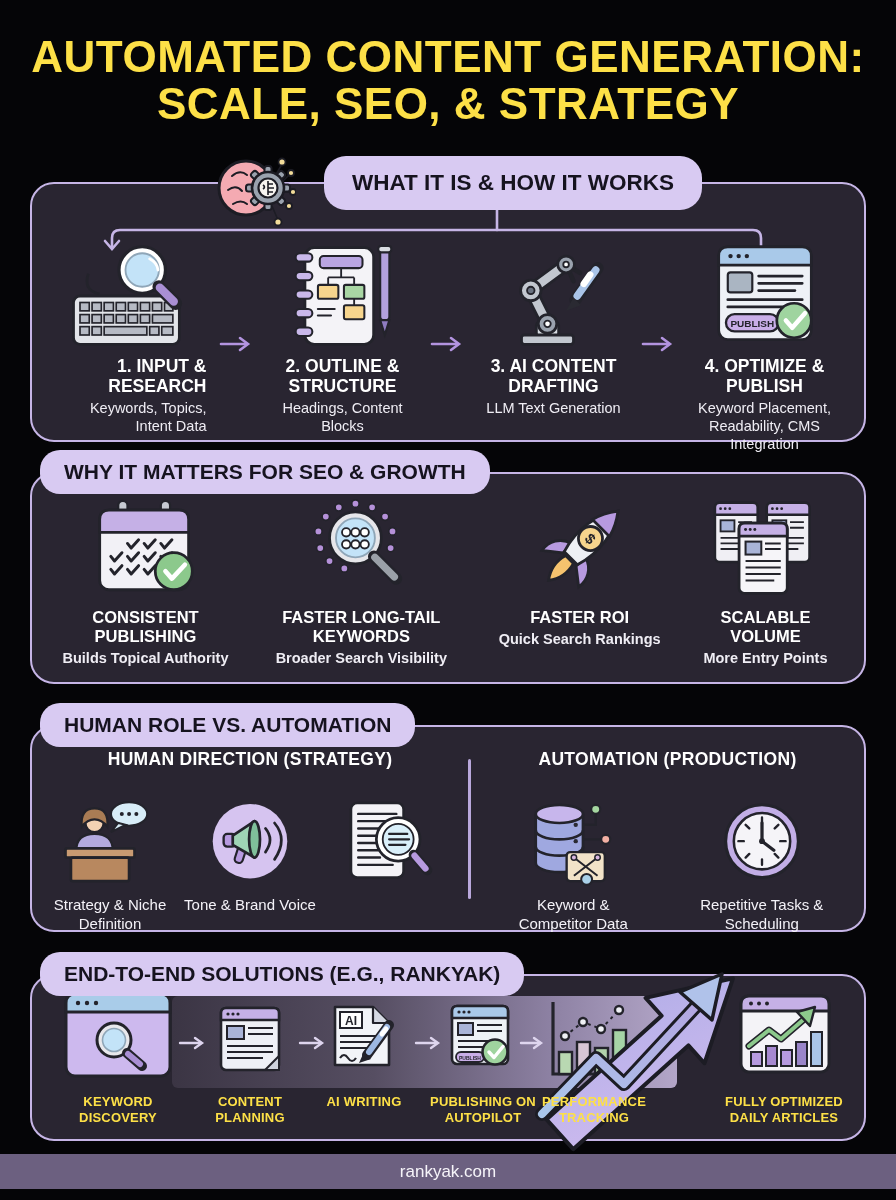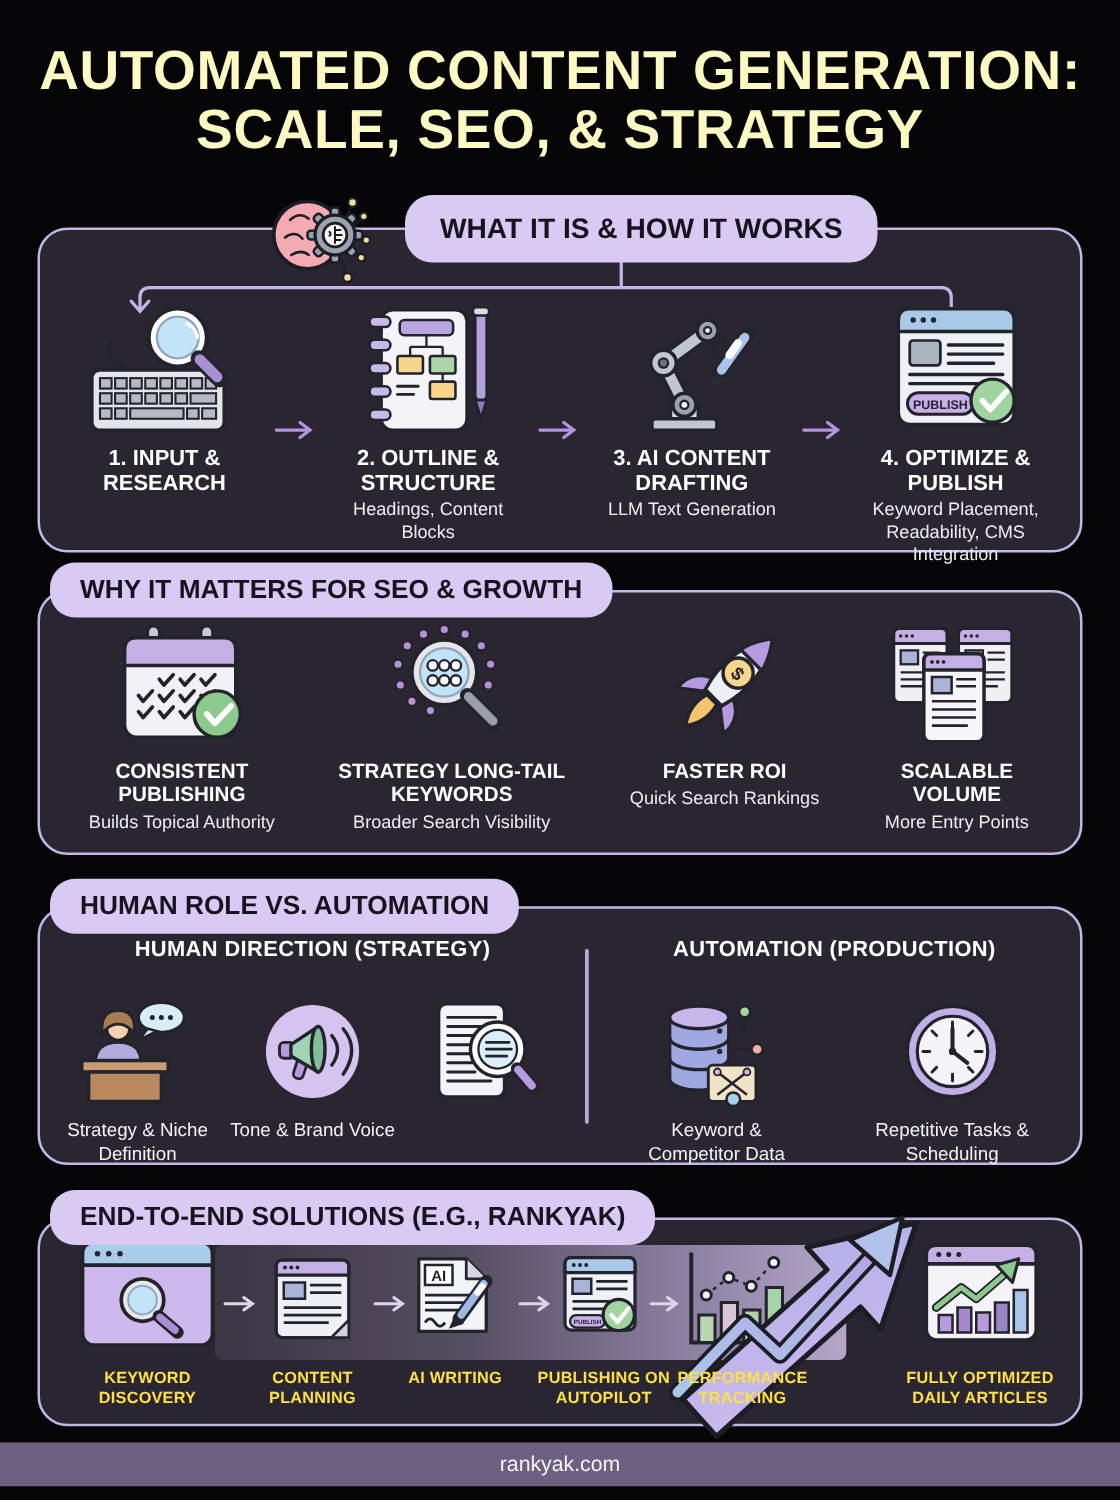--- a/index.html
+++ b/index.html
@@ -1,19 +1,19 @@
 <!DOCTYPE html>
 <html><head>
 <meta charset="utf-8">
 <style>
   html,body{margin:0;padding:0;background:#050507;}
   body{width:896px;height:1200px;overflow:hidden;font-family:"Liberation Sans",sans-serif;}
   .canvas{position:relative;width:896px;height:1200px;background:#050507;}
 
-  .title{padding-top:34px;text-align:center;color:#fef9c3;font-weight:bold;
+  .title{padding-top:34px;text-align:center;color:#fde047;font-weight:bold;
          font-size:44px;line-height:1.06;letter-spacing:.5px;}
 
   .sec{position:relative;margin:0 30px;background:#292531;border:2.5px solid #c6b5e6;
        border-radius:24px;box-sizing:border-box;}
   .sec1{margin-top:55px;height:260px;}
   .sec2{margin-top:30px;height:212px;}
   .sec3{margin-top:41px;height:207px;}
   .sec4{margin-top:42px;height:167px;}
 
   .pill{position:absolute;background:#d8caf2;color:#16131f;font-weight:bold;
@@ -24,29 +24,29 @@
 
   .brain{position:absolute;left:184px;top:-44px;z-index:7;}
 
   .connector{position:absolute;left:0;top:0;z-index:1;}
 
   .steps{display:flex;justify-content:space-between;padding:60px 12px 0;position:relative;z-index:2;}
   .step{width:186px;text-align:center;color:#fff;}
   .step .icn{height:104px;display:flex;align-items:flex-end;justify-content:center;}
   .step h3{font-size:17.5px;line-height:1.12;margin:9px auto 4px;}
   .step p{font-size:14.5px;line-height:1.22;margin:0 auto;color:#efedf4;font-weight:normal;}
-  .mw150{max-width:150px;}.mw140{max-width:140px;}.mw160{max-width:160px;}.mw190{max-width:190px;}
+  .mw150{max-width:150px;text-align:right;}.mw140{max-width:140px;}.mw160{max-width:160px;}.mw190{max-width:190px;}
 
   .sar{margin-top:92px;flex:0 0 auto;}
 
   .why-items{display:flex;justify-content:space-between;padding:24px 16px 0;}
   .why{text-align:center;color:#fff;}
   .why .icn{height:102px;display:flex;align-items:center;justify-content:center;}
   .why h3{font-size:16.5px;line-height:1.15;margin:8px auto 4px;}
-  .why p{font-size:14.5px;margin:0 auto;color:#efedf4;font-weight:normal;}
+  .why p{font-size:14.5px;margin:0 auto;color:#efedf4;font-weight:bold;}
   .why1{width:195px;}.why2{width:230px;}.why3{width:200px;}.why4{width:165px;}
   .why1 h3{max-width:165px;}.why2 h3{max-width:220px;}.why4 h3{max-width:125px;}
 
   .cols{display:flex;padding-top:20px;height:170px;}
   .col{flex:1;text-align:center;}
   .divider{width:3px;background:#b9a8dc;border-radius:2px;margin:12px 0 18px;}
   .col h4{color:#fff;font-size:17.5px;margin:2px 0 28px;letter-spacing:.3px;}
   .role-row{display:flex;justify-content:space-around;padding:0 8px;}
   .role{width:140px;color:#f4f2f8;font-size:15px;line-height:1.25;}
   .role .icn{height:90px;display:flex;align-items:center;justify-content:center;margin-bottom:8px;}
@@ -148,20 +148,21 @@
                 <rect x="97" y="89" width="12" height="9"></rect>
             </g>
             <circle cx="76" cy="28" r="25" fill="#ffffff" stroke="#23232b" stroke-width="3.4"></circle>
             <circle cx="76" cy="28" r="18" fill="#c3e3f8" stroke="#8fa6b8" stroke-width="2"></circle>
             <path d="M84 16 q8 4 9 12" fill="none" stroke="#ffffff" stroke-width="3" stroke-linecap="round"></path>
             <line x1="94" y1="46" x2="112" y2="64" stroke="#23232b" stroke-width="14" stroke-linecap="round"></line>
             <line x1="95" y1="47" x2="110" y2="62" stroke="#a98fd4" stroke-width="9" stroke-linecap="round"></line>
           </svg>
         </div>
         <h3 class="mw150">1. INPUT &amp; RESEARCH</h3>
+        <p class="mw150">Keywords, Topics, Intent Data</p>
       </div>
 
       <div class="sar">
         <svg width="36" height="16" viewBox="0 0 36 16">
             <g stroke="#b394e0" stroke-width="2.6" fill="none" stroke-linecap="round">
               <path d="M2 8 H28"></path>
               <polyline points="21,2 29,8 21,14"></polyline>
             </g>
           </svg>
       </div>
@@ -313,21 +314,21 @@
                 <circle cx="54" cy="36" r="4.5"></circle>
                 <circle cx="64" cy="36" r="4.5"></circle>
               <circle cx="44" cy="49" r="4.5"></circle>
                 <circle cx="54" cy="49" r="4.5"></circle>
                 <circle cx="64" cy="49" r="4.5"></circle>
             </g>
             <line x1="74" y1="62" x2="98" y2="86" stroke="#23232b" stroke-width="13" stroke-linecap="round"></line>
             <line x1="75" y1="63" x2="96" y2="84" stroke="#9aa0a8" stroke-width="8" stroke-linecap="round"></line>
           </svg>
         </div>
-        <h3>STRATEGY LONG-TAIL KEYWORDS</h3>
+        <h3>FASTER LONG-TAIL KEYWORDS</h3>
         <p>Broader Search Visibility</p>
       </div>
 
       <div class="why why3">
         <div class="icn">
           <svg width="114" height="100" viewBox="0 0 120 108">
             <g transform="rotate(45 60 54)">
               <path d="M54 70 C50 84 54 94 60 102 C66 94 70 84 66 70 Z" fill="#f6c36e" stroke="#23232b" stroke-width="3"></path>
               <path d="M50 56 C36 60 30 72 32 84 L50 70 Z" fill="#b79ae0" stroke="#23232b" stroke-width="3"></path>
               <path d="M70 56 C84 60 90 72 88 84 L70 70 Z" fill="#b79ae0" stroke="#23232b" stroke-width="3"></path>

